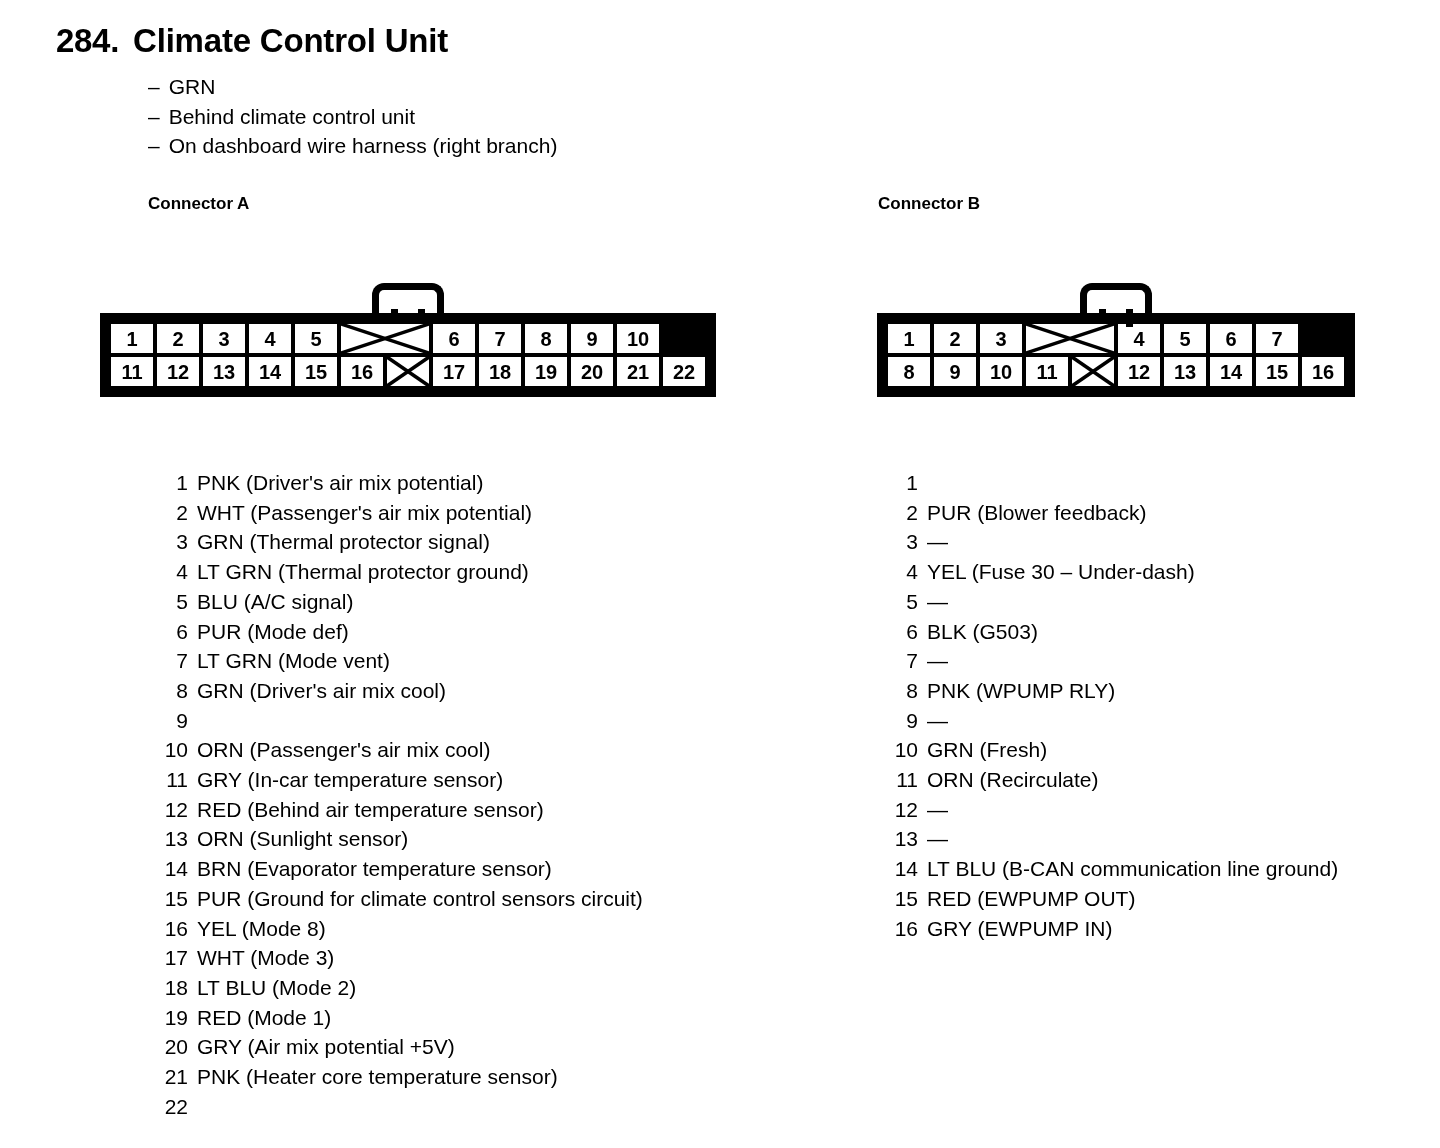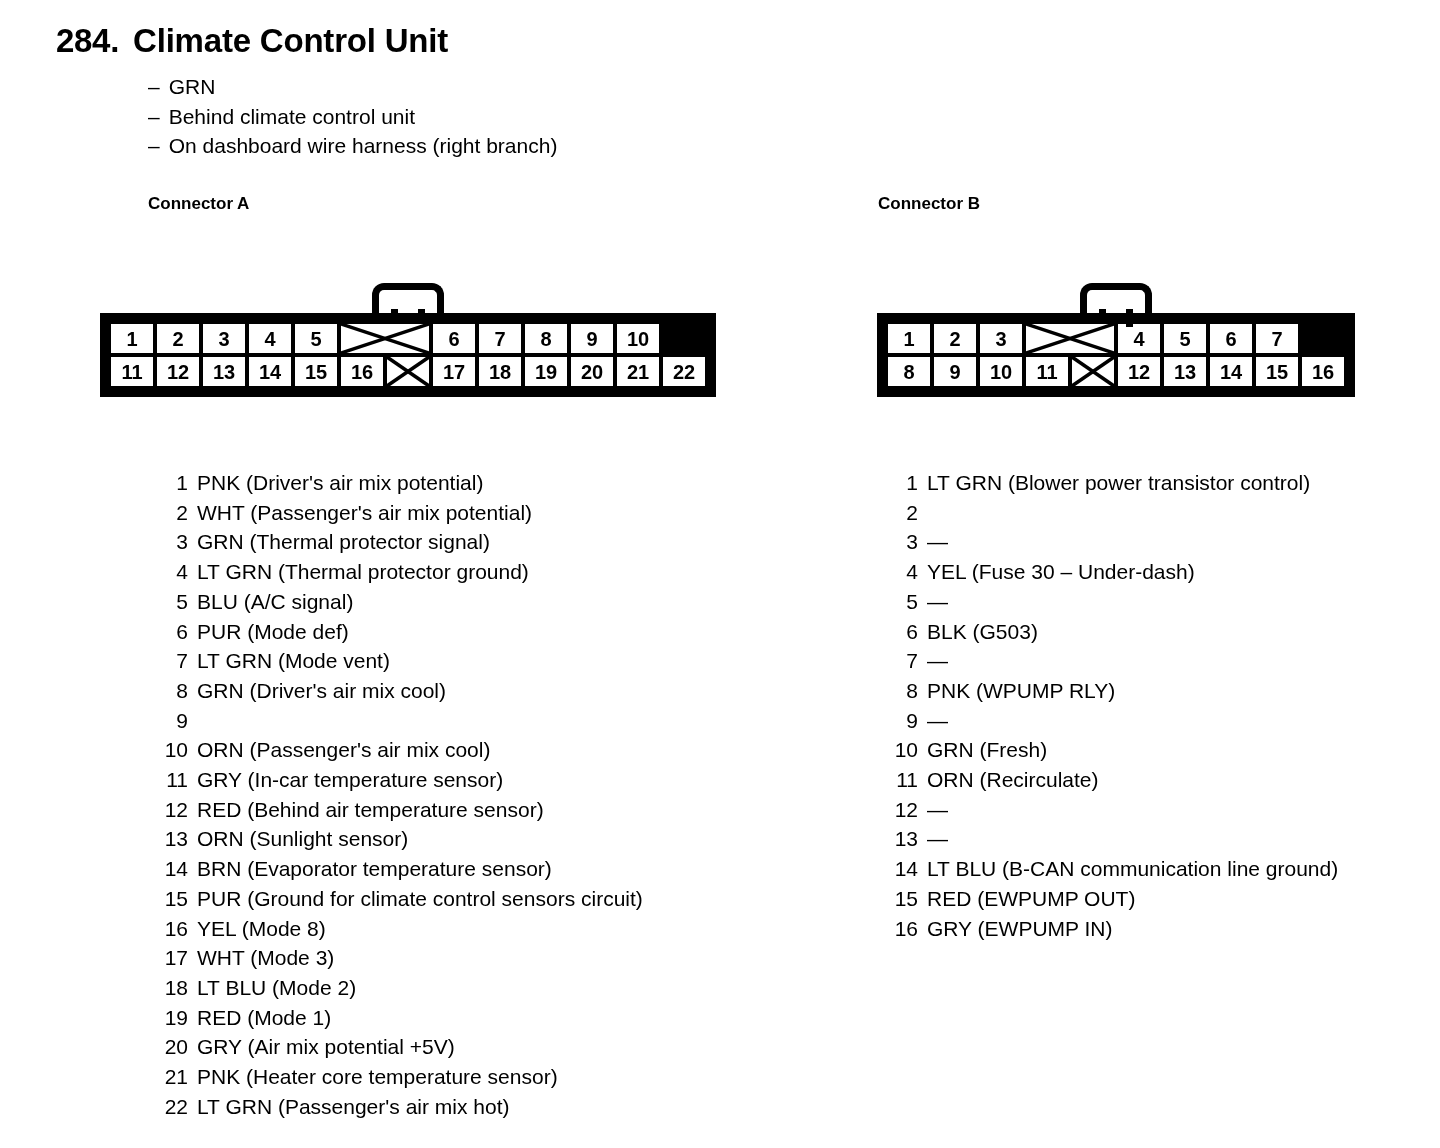--- a/index.html
+++ b/index.html
@@ -306,21 +306,20 @@
     <li class="pin-list-item">
       <span class="pin-list-number">20</span>
       <span class="pin-list-desc">GRY (Air mix potential +5V)</span>
     </li>
     <li class="pin-list-item">
       <span class="pin-list-number">21</span>
       <span class="pin-list-desc">PNK (Heater core temperature sensor)</span>
     </li>
     <li class="pin-list-item">
       <span class="pin-list-number">22</span>
-      <span class="pin-list-desc">LT GRN (Passenger's air mix hot)</span>
     </li>
   </ul>
 
 <div class="connector-heading" id="heading-b">Connector B</div>
 
 <div class="connector-figure" id="figure-b">
   <div class="latch">
     <div class="latch-arch">
       <div class="latch-stem"></div>
     </div>
@@ -357,24 +356,24 @@
         <div class="pin-cell" style="width: 42px;">14</div>
         <div class="pin-cell" style="width: 42px;">15</div>
         <div class="pin-cell" style="width: 42px;">16</div>
       </div>
   </div>
 </div>
 
 <ul class="pin-list" id="pinlist-b">
     <li class="pin-list-item">
       <span class="pin-list-number">1</span>
-      <span class="pin-list-desc">LT GRN (Blower power transistor control)</span>
     </li>
     <li class="pin-list-item">
       <span class="pin-list-number">2</span>
+      <span class="pin-list-desc">PUR (Blower feedback)</span>
     </li>
     <li class="pin-list-item">
       <span class="pin-list-number">3</span>
       <span class="pin-list-desc">—</span>
     </li>
     <li class="pin-list-item">
       <span class="pin-list-number">4</span>
       <span class="pin-list-desc">YEL (Fuse 30 – Under-dash)</span>
     </li>
     <li class="pin-list-item">

